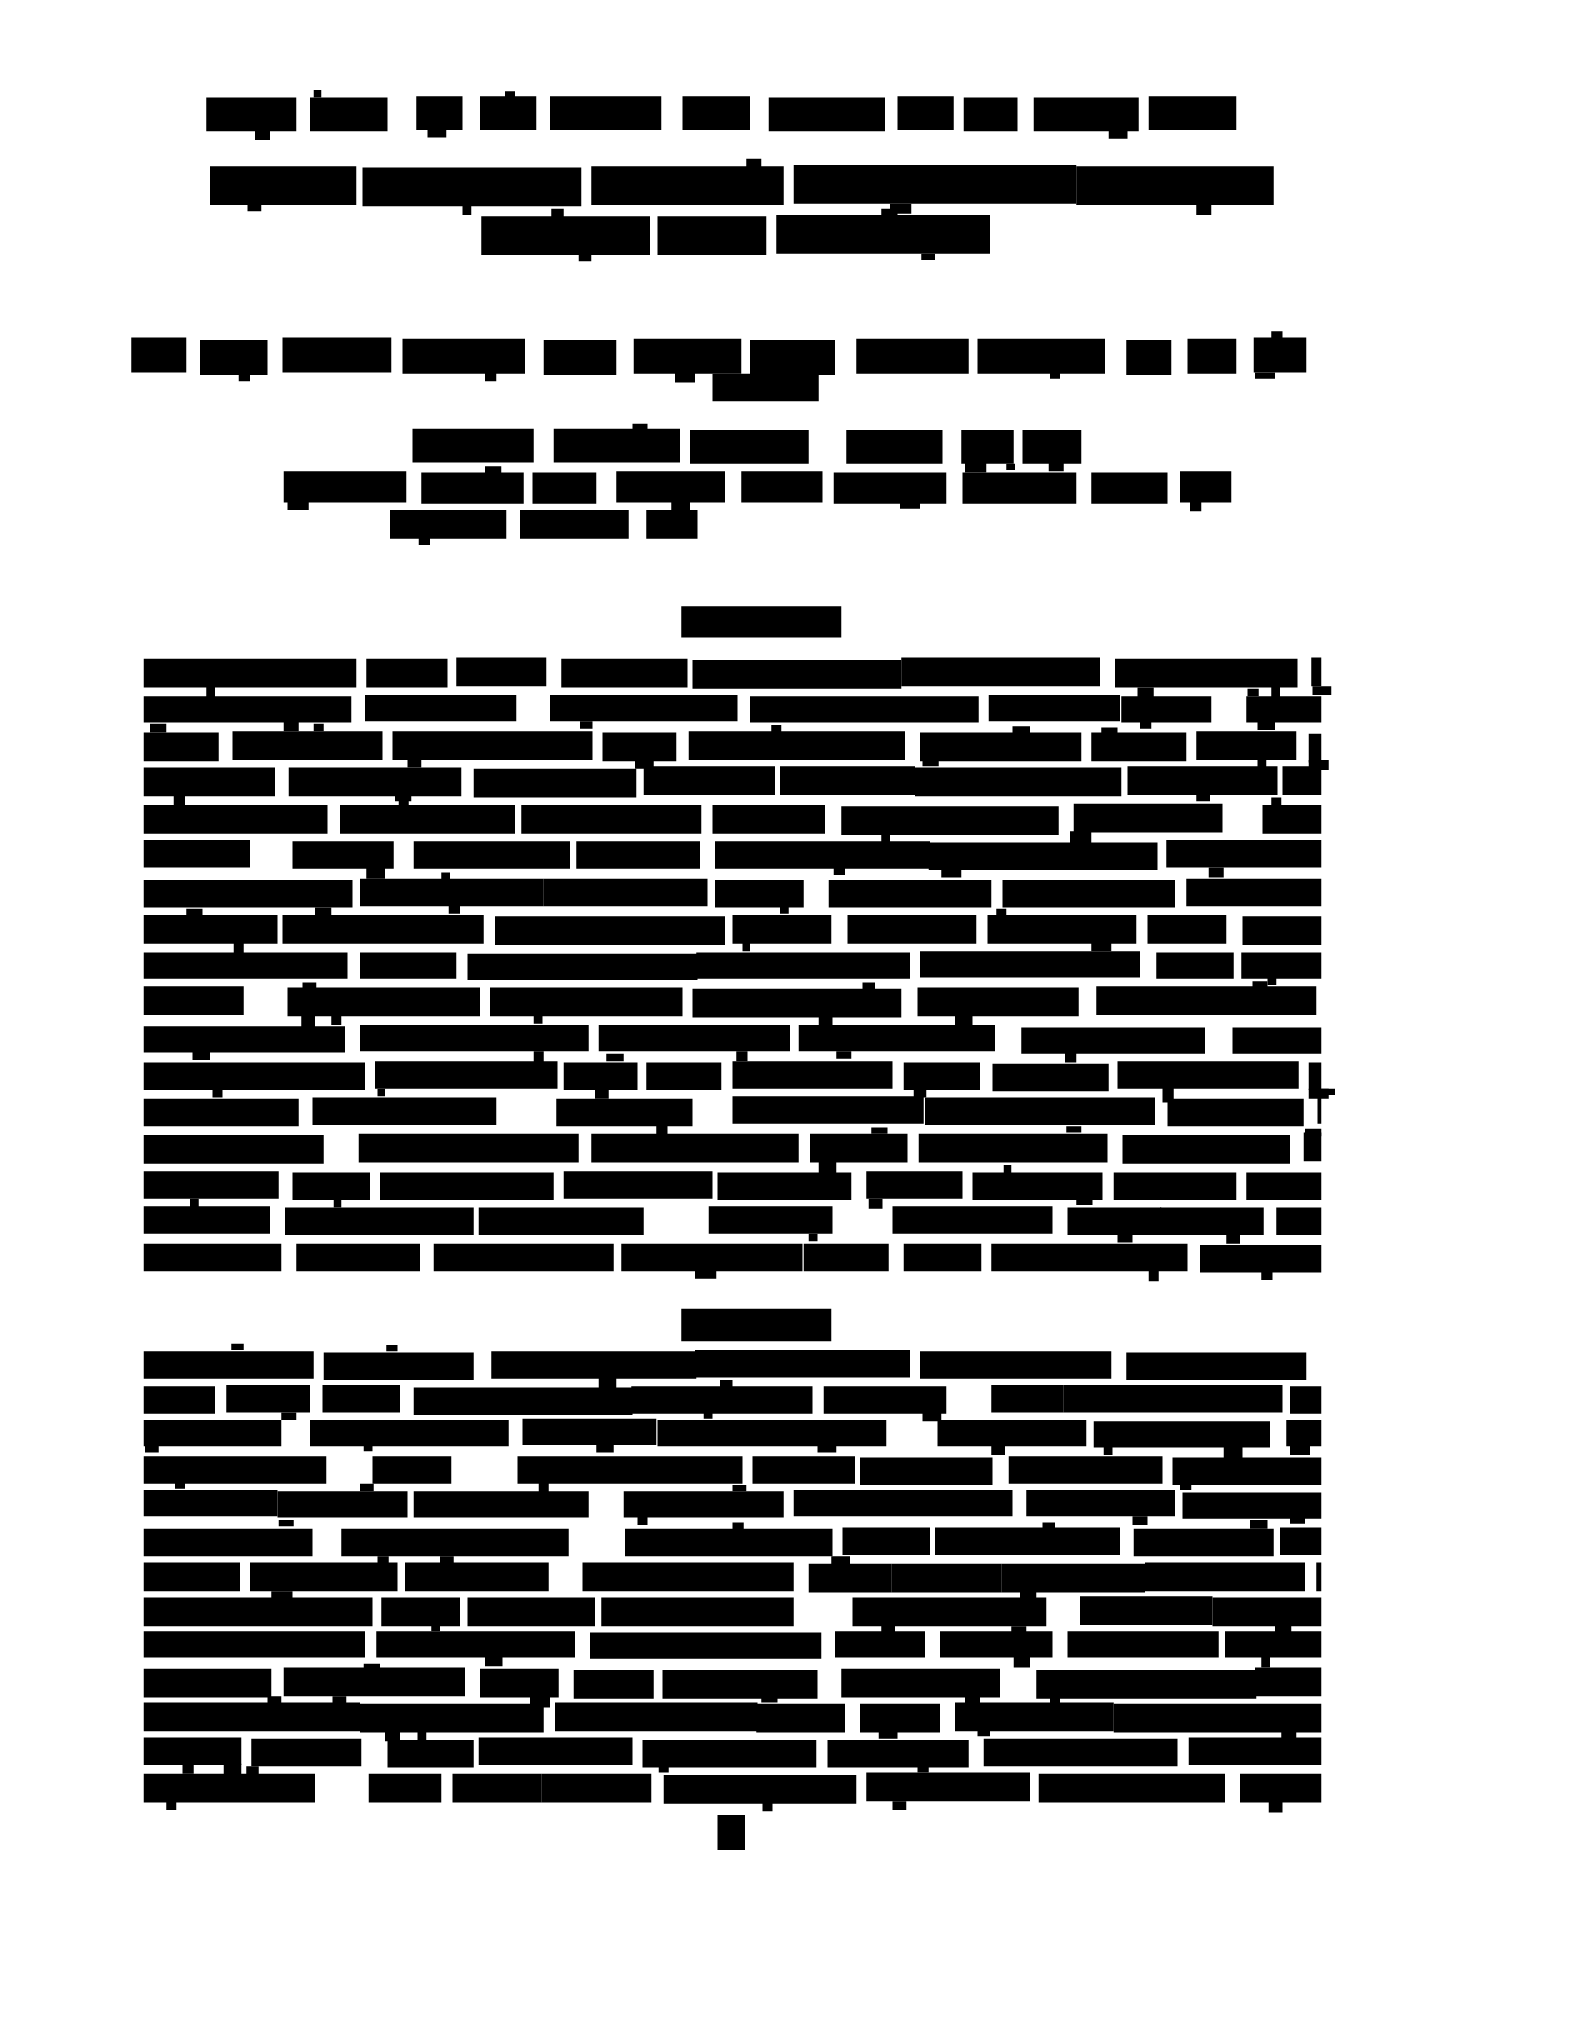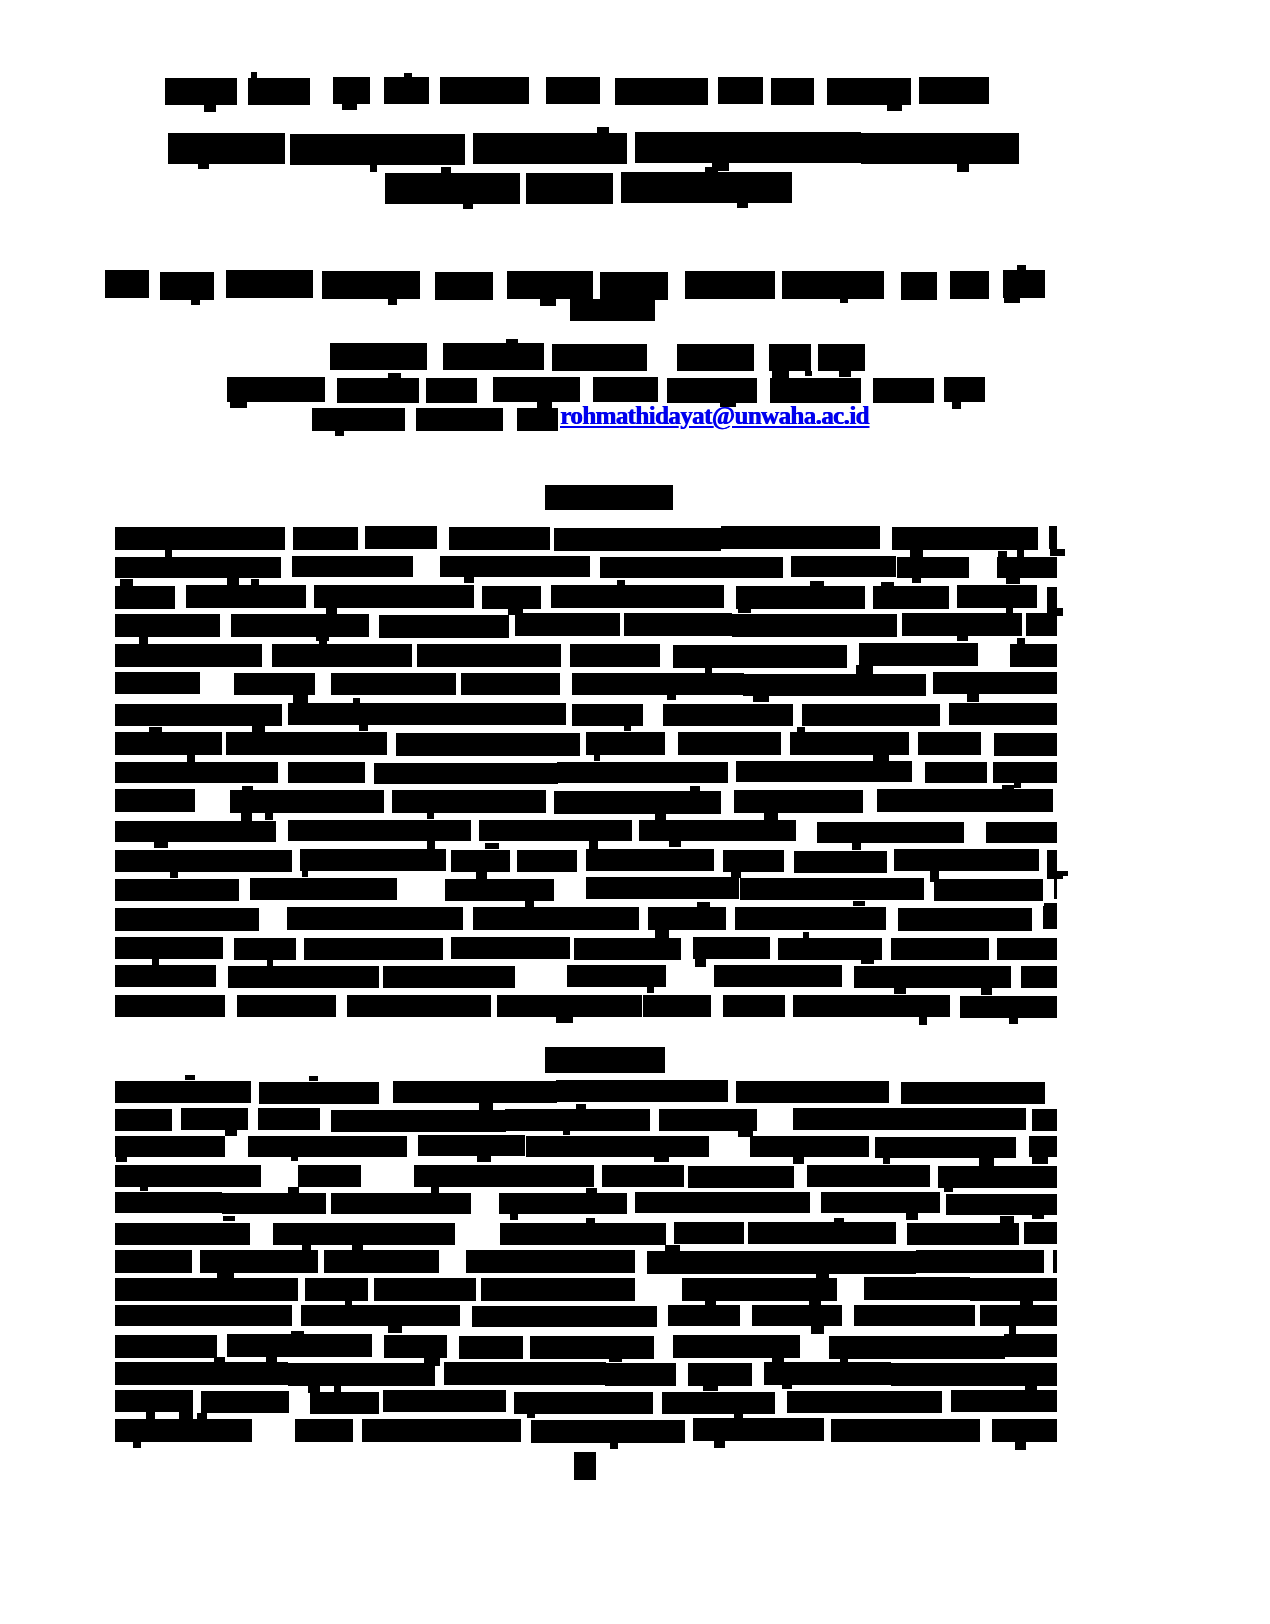--- a/index.html
+++ b/index.html
@@ -136,21 +136,20 @@
       <div class="blk" style="left: 717px; top: -1px; width: 41px; height: 25px;"></div>
       <div class="blk" style="left: 725px; top: 23px; width: 9px; height: 8px;"></div>
     </div>
 
   <div class="region" style="left: 312px; top: 408px; width: 246px; height: 32px;">
       <div class="blk" style="left: 0px; top: 0px; width: 93px; height: 23px;"></div>
       <div class="blk" style="left: 23px; top: 22px; width: 9px; height: 6px;"></div>
       <div class="blk" style="left: 104px; top: 0px; width: 87px; height: 23px;"></div>
       <div class="blk" style="left: 205px; top: 0px; width: 41px; height: 23px;"></div>
     </div>
-  <a id="email-link">rohmathidayat@unwaha.ac.id</a>
 
   <div class="region" style="left: 545px; top: 483px; width: 128px; height: 34px;">
       <div class="blk" style="left: 0px; top: 2px; width: 128px; height: 25px;"></div>
     </div>
   <div class="region" style="left: 115px; top: 527px; width: 942px; height: 501px;">
       <div class="blk" style="left: 0px; top: 0px; width: 170px; height: 23px;"></div>
       <div class="blk" style="left: 50px; top: 22px; width: 7px; height: 9px;"></div>
       <div class="blk" style="left: 178px; top: 0px; width: 65px; height: 23px;"></div>
       <div class="blk" style="left: 250px; top: -1px; width: 72px; height: 23px;"></div>
       <div class="blk" style="left: 334px; top: 0px; width: 101px; height: 23px;"></div>

